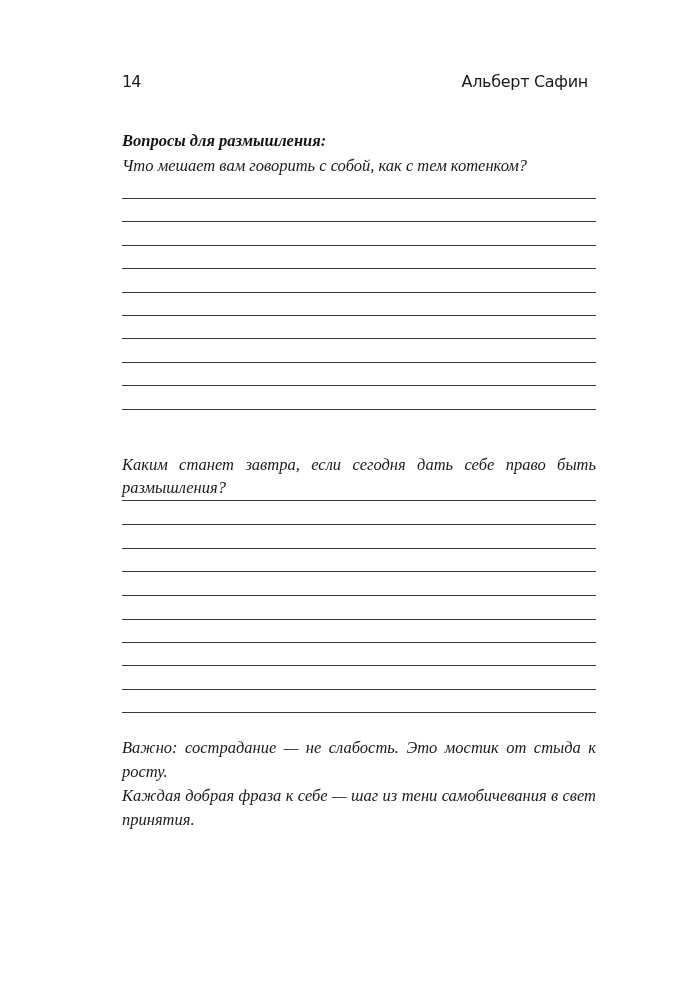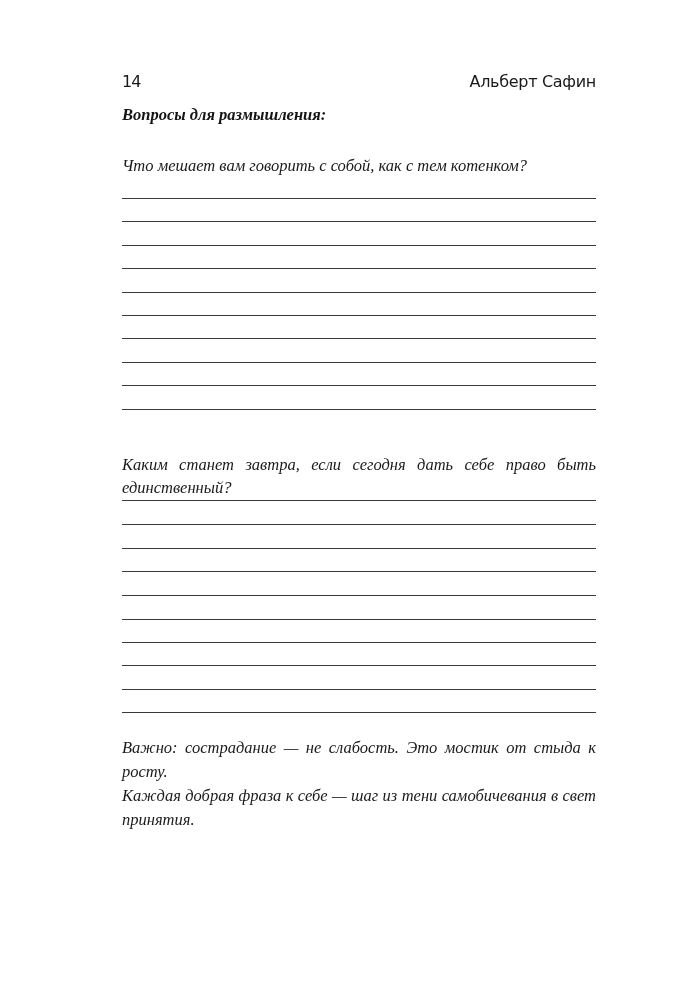--- a/index.html
+++ b/index.html
@@ -32,28 +32,28 @@
       color: #1a1a1a;
     }
     .running-head .folio {
       position: absolute;
       left: 0;
       top: 0;
       letter-spacing: -1px;
     }
     .running-head .author {
       position: absolute;
-      right: 0;
+      right: 8px;
       top: 0;
       letter-spacing: -0.3px;
     }
     .section-title {
       position: absolute;
       left: 122px;
-      top: 105px;
+      top: 131px;
       font-family: "Liberation Serif", serif;
       font-style: italic;
       font-weight: bold;
       font-size: 16.5px;
       color: #141414;
     }
     .question {
       position: absolute;
       left: 122px;
       width: 474px;
@@ -133,21 +133,21 @@
       <div class="answer-line" style="top: 292px;"></div>
       <div class="answer-line" style="top: 315px;"></div>
       <div class="answer-line" style="top: 338px;"></div>
       <div class="answer-line" style="top: 362px;"></div>
       <div class="answer-line" style="top: 385px;"></div>
       <div class="answer-line" style="top: 409px;"></div>
     </div>
 
   <div class="question q2">
     <span class="line1">Каким станет завтра, если сегодня дать себе право быть</span>
-    <span class="line2">единственный?</span>
+    <span class="line2">размышления?</span>
   </div>
 
   <div class="answer-lines" style="top:0;">
       <div class="answer-line" style="top: 500px;"></div>
       <div class="answer-line" style="top: 524px;"></div>
       <div class="answer-line" style="top: 548px;"></div>
       <div class="answer-line" style="top: 571px;"></div>
       <div class="answer-line" style="top: 595px;"></div>
       <div class="answer-line" style="top: 619px;"></div>
       <div class="answer-line" style="top: 642px;"></div>

